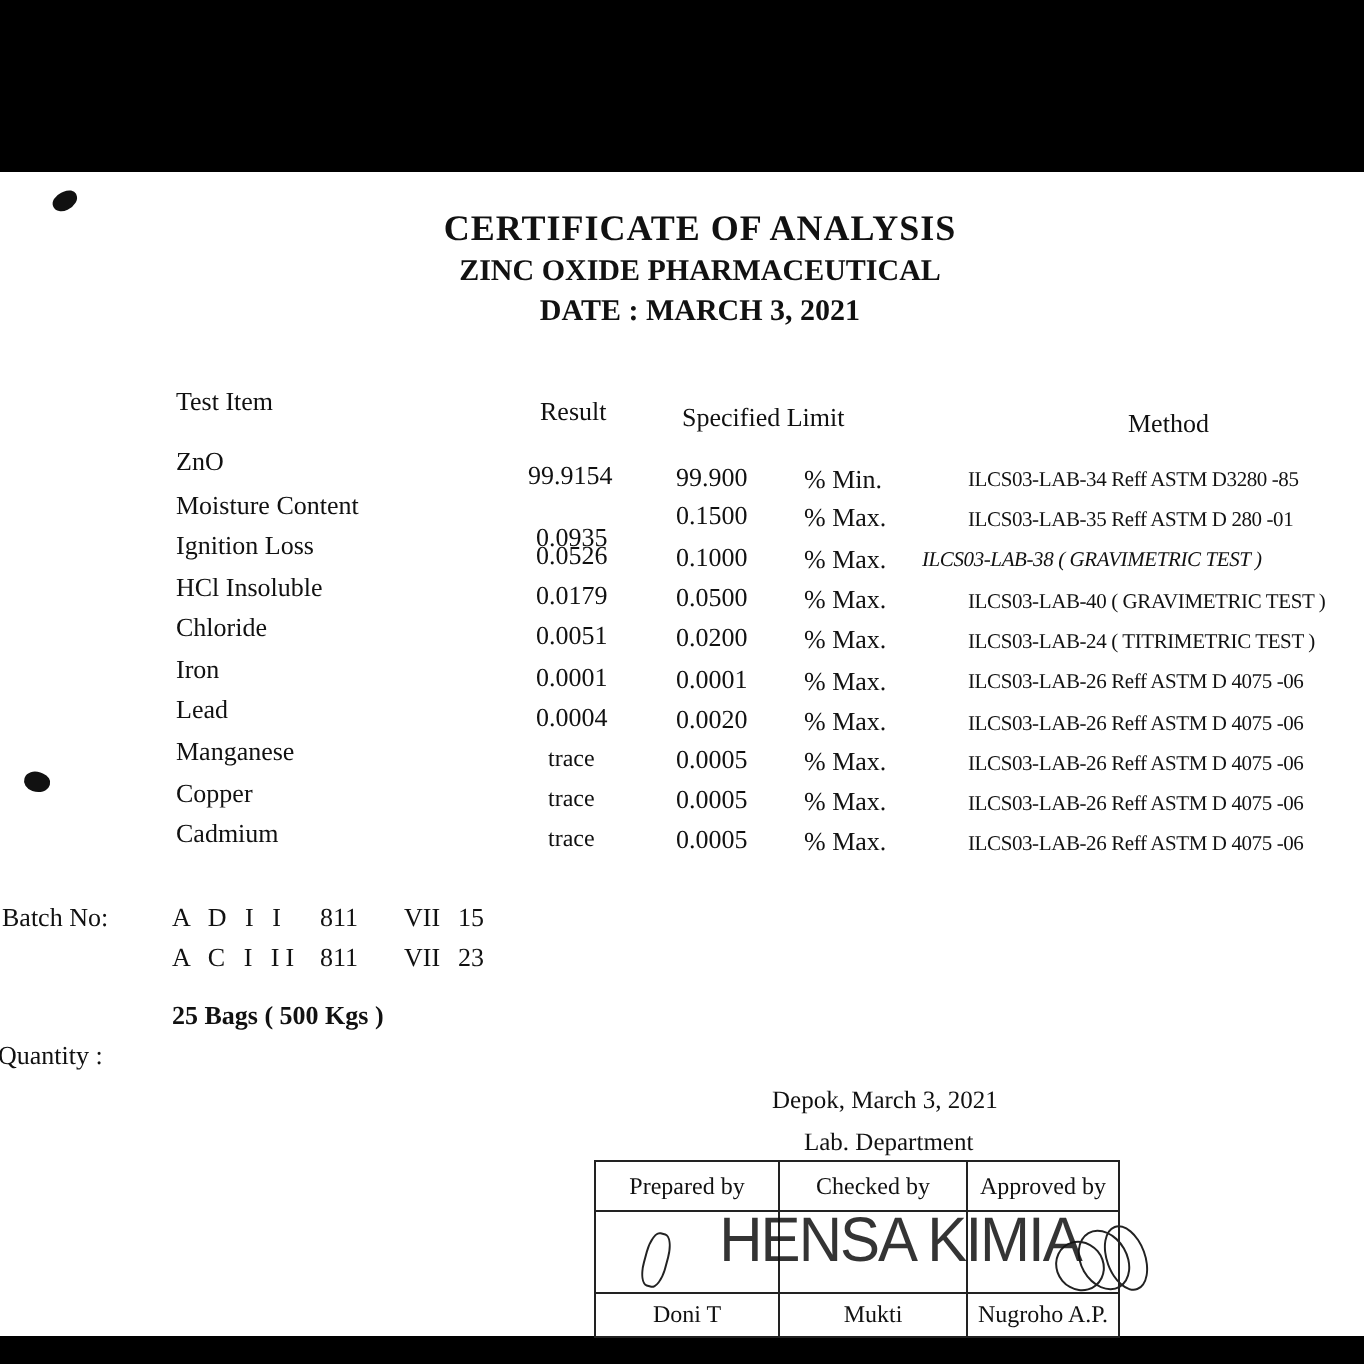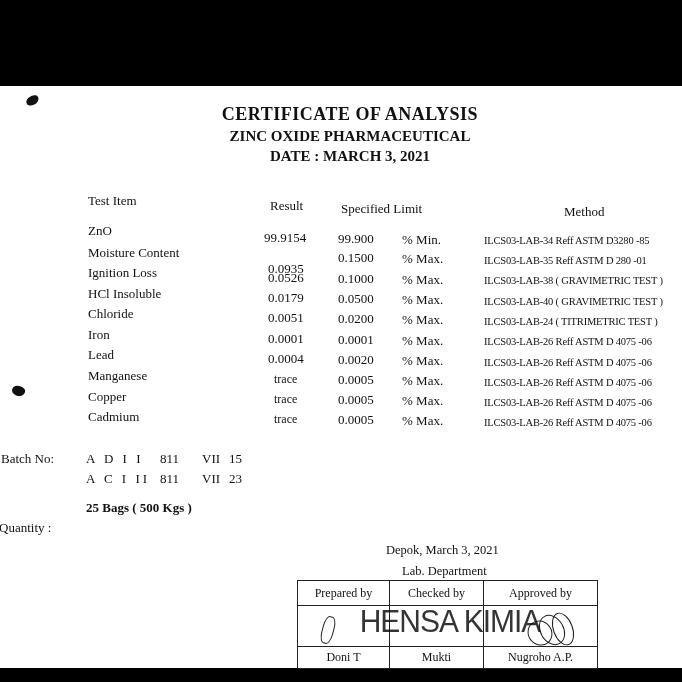--- a/index.html
+++ b/index.html
@@ -14,21 +14,21 @@
   .abs { position:absolute; white-space:nowrap; }
   .title { font-weight:bold; text-align:center; left:0; width:700px; }
   .t1 { top:104px; font-size:18px; letter-spacing:0.5px; }
   .t2 { top:128px; font-size:15px; }
   .t3 { top:148px; font-size:15px; }
   .hdr { font-size:13px; }
   .cell { font-size:13px; }
   .method { font-size:10.5px; letter-spacing:-0.2px; }
   .blot { position:absolute; background:#111; border-radius:50% 40% 55% 45%; }
   .sig-table {
-    position:absolute; left:297px; top:580px; width:301px; height:87px;
+    position:absolute; left:297px; top:580px; width:263px; height:87px;
     border-collapse:collapse; font-size:12px;
   }
   .sig-table td { border:1.5px solid #222; text-align:center; padding:0; }
   .sig-table tr.h td { height:24px; }
   .sig-table tr.s td { height:40px; }
   .sig-table tr.n td { height:21px; }
   .stamp {
     position:absolute; left:302px; top:604px; width:296px; text-align:center;
     font-family:"Liberation Sans","DejaVu Sans",sans-serif;
     font-size:30px; letter-spacing:-1px; color:#111; opacity:0.85;
@@ -67,21 +67,21 @@
     <div class="abs cell" style="left:268px;top:249px;margin-top:12px;">0.0935</div>
     <div class="abs cell" style="left:338px;top:250px;">0.1500</div>
     <div class="abs cell" style="left:402px;top:251px;">% Max.</div>
     <div class="abs method" style="left:484px;top:255px;">ILCS03-LAB-35 Reff ASTM D 280 -01</div>
   </div>
   <div>
     <div class="abs cell" style="left:88px;top:265px;">Ignition Loss</div>
     <div class="abs cell" style="left:268px;top:270px;">0.0526</div>
     <div class="abs cell" style="left:338px;top:271px;">0.1000</div>
     <div class="abs cell" style="left:402px;top:272px;">% Max.</div>
-    <div class="abs method" style="left:484px;top:275px;">ILCS03-LAB-38 ( GRAVIMETRIC TEST )</div>
+    <div class="abs method" style="left:461px;top:275px;font-style:italic;">ILCS03-LAB-38 ( GRAVIMETRIC TEST )</div>
   </div>
   <div>
     <div class="abs cell" style="left:88px;top:286px;">HCl Insoluble</div>
     <div class="abs cell" style="left:268px;top:290px;">0.0179</div>
     <div class="abs cell" style="left:338px;top:291px;">0.0500</div>
     <div class="abs cell" style="left:402px;top:292px;">% Max.</div>
     <div class="abs method" style="left:484px;top:296px;">ILCS03-LAB-40 ( GRAVIMETRIC TEST )</div>
   </div>
   <div>
     <div class="abs cell" style="left:88px;top:306px;">Chloride</div>

